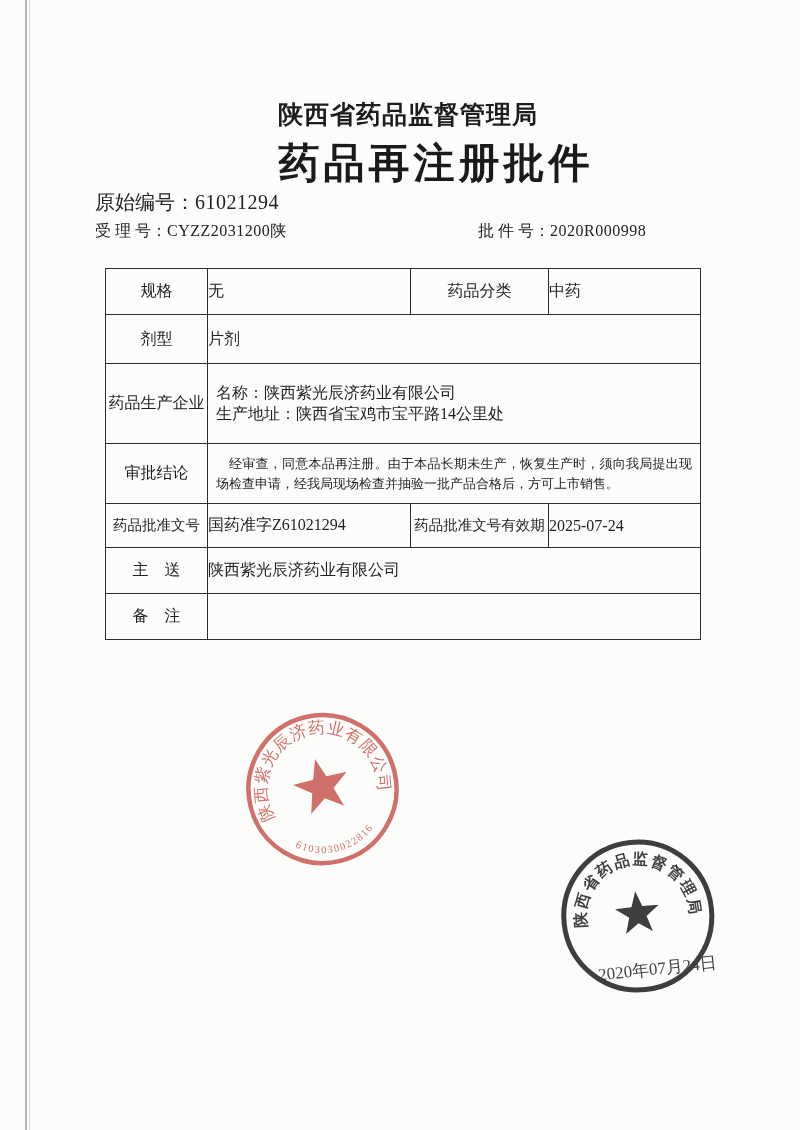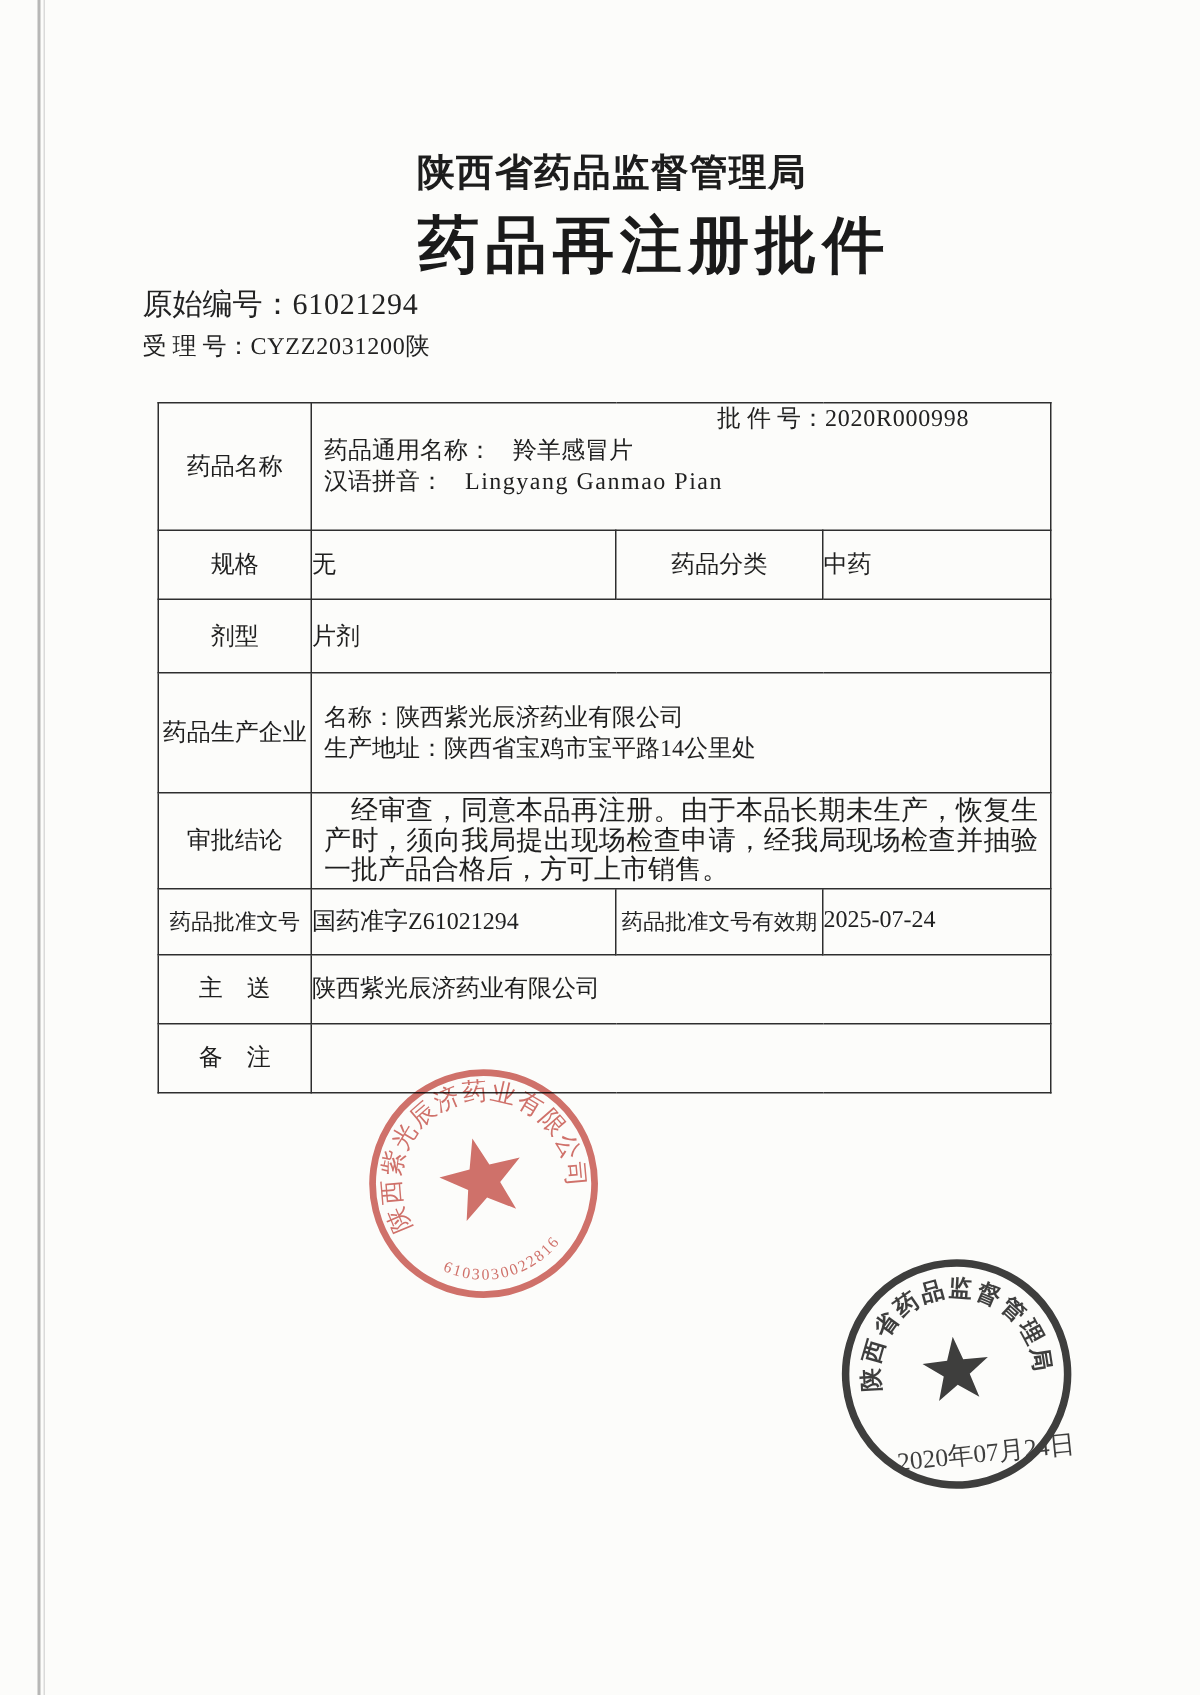--- a/index.html
+++ b/index.html
@@ -18,36 +18,36 @@
     font-size:25px;font-weight:700;letter-spacing:1px;color:#1d1d1d;
     transform:translateX(8px);
   }
   .doc-title{
     position:absolute;top:136px;left:0;width:800px;text-align:center;
     font-size:41px;font-weight:600;letter-spacing:4px;color:#1a1a1a;
     transform:translateX(36px);
   }
   .meta-line1{position:absolute;top:189px;left:95px;font-size:20px;}
   .meta-line2{position:absolute;top:221px;left:95px;font-size:16px;}
-  .meta-approval{position:absolute;top:221px;left:478px;font-size:16px;margin-top:48px;}
+  .meta-approval{position:absolute;top:221px;left:478px;font-size:16px;}
   .meta-line1 b,.meta-line2 b,.meta-approval b{font-weight:normal;}
   .meta-val{letter-spacing:.5px;}
 
   table.doc{
     position:absolute;left:105px;top:268px;width:595px;
     border-collapse:collapse;table-layout:fixed;
     font-size:16px;color:#1f1f1f;
   }
   table.doc td{border:1.4px solid #2e2e2e;vertical-align:middle;padding:0;overflow:hidden;}
   td.lbl{text-align:center;padding:0 2px;}
   td.val{padding-left:12px;}
   .two-line{display:flex;flex-direction:column;justify-content:space-evenly;height:100%;padding-left:8px;}
   .kv .k{margin-right:14px;}
   .para{
-    padding:2px 8px 2px 8px;line-height:19.5px;font-size:18px;
+    padding:2px 8px 2px 8px;line-height:19.5px;font-size:13px;
     text-indent:1em;text-align:justify;
   }
   .small-lbl{font-size:14.5px;letter-spacing:0;margin-top:42px;}
 
   .stamp{position:absolute;mix-blend-mode:multiply;pointer-events:none;}
   .stamp svg text{font-family:"Liberation Serif","DejaVu Serif",serif;}
   .stamp-red{left:228px;top:694px;opacity:.78;transform:rotate(-14deg);}
   .stamp-black{left:548px;top:826px;opacity:.86;transform:rotate(-6deg);}
 </style>
 </head>
@@ -71,29 +71,20 @@
 
 <table class="doc">
   <colgroup>
       <col style="width:102px">
       <col style="width:203px">
       <col style="width:138px">
       <col style="width:152px">
     </colgroup>
 
   <tbody>
-      <tr style="height:85px">
-    <td class="lbl">药品名称</td>
-    <td colspan="3">
-      <div class="two-line">
-        <div class="kv"><span class="k">药品通用名称：</span><span>羚羊感冒片</span></div>
-        <div class="kv"><span class="k">汉语拼音：</span><span style="letter-spacing:1px">Lingyang Ganmao Pian</span></div>
-      </div>
-    </td>
-  </tr>
 
   <tr style="height:46px">
     <td class="lbl">规格</td>
     <td class="val">无</td>
     <td class="lbl">药品分类</td>
     <td class="val">中药</td>
   </tr>
 
   <tr style="height:49px">
     <td class="lbl">剂型</td>

